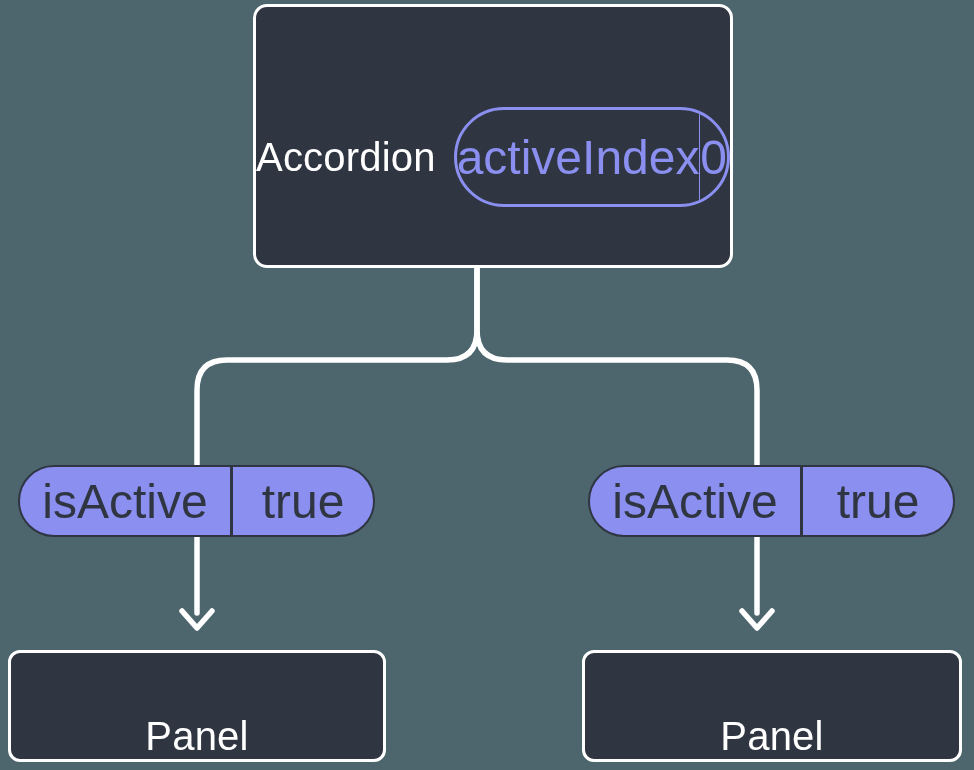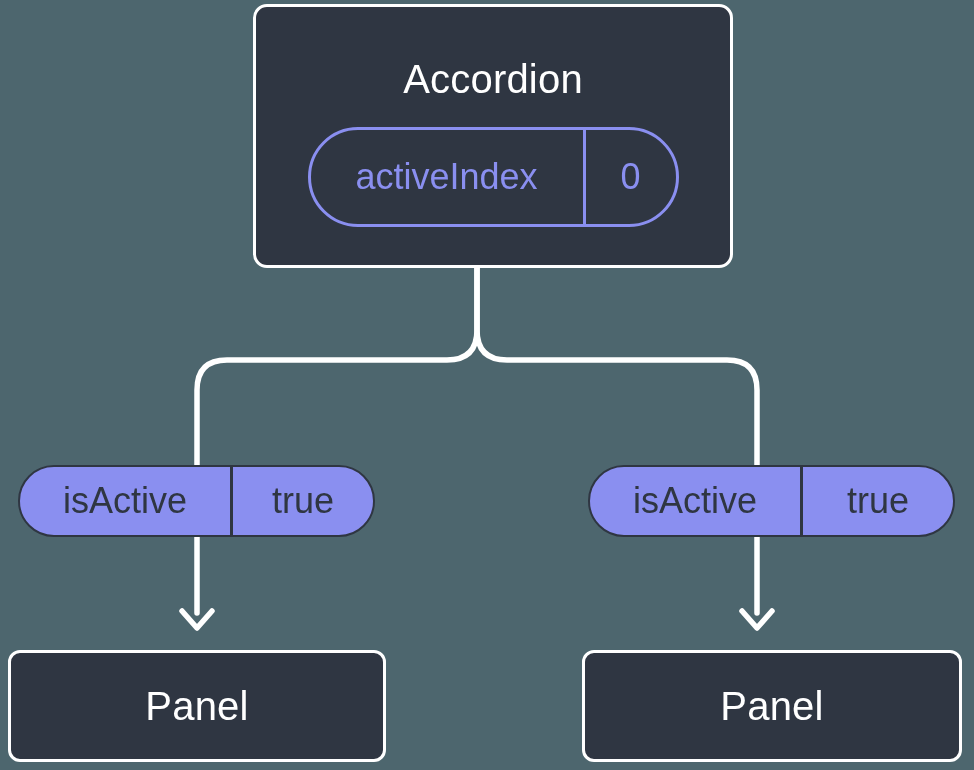--- a/index.html
+++ b/index.html
@@ -38,40 +38,40 @@
     font-size: 40px;
     font-weight: 500;
     letter-spacing: 0.2px;
     color: var(--node-text, #ffffff);
   }
   .node.root {
     left: 253px; top: 4px;
     width: 480px; height: 264px;
     border-radius: 14px;
     display: flex;
-    flex-direction: column;
+    flex-direction: row;
     align-items: center;
     padding-top: 42px;
     gap: 18px;
   }
   .node.root .node-title { line-height: 60px; }
   .node.leaf {
     border-radius: 12px;
     display: flex;
-    align-items: center;
+    align-items: flex-end;
     justify-content: center;
   }
   .prop-pill {
     position: absolute;
     z-index: 3;
     box-sizing: border-box;
     display: flex;
     align-items: stretch;
     border-radius: 60px;
-    font-size: 36px;
+    font-size: 48px;
     overflow: hidden;
   }
   .prop-pill .pill-label {
     flex: 1;
     display: flex;
     align-items: center;
     justify-content: center;
   }
   .prop-pill .pill-value {
     display: flex;

